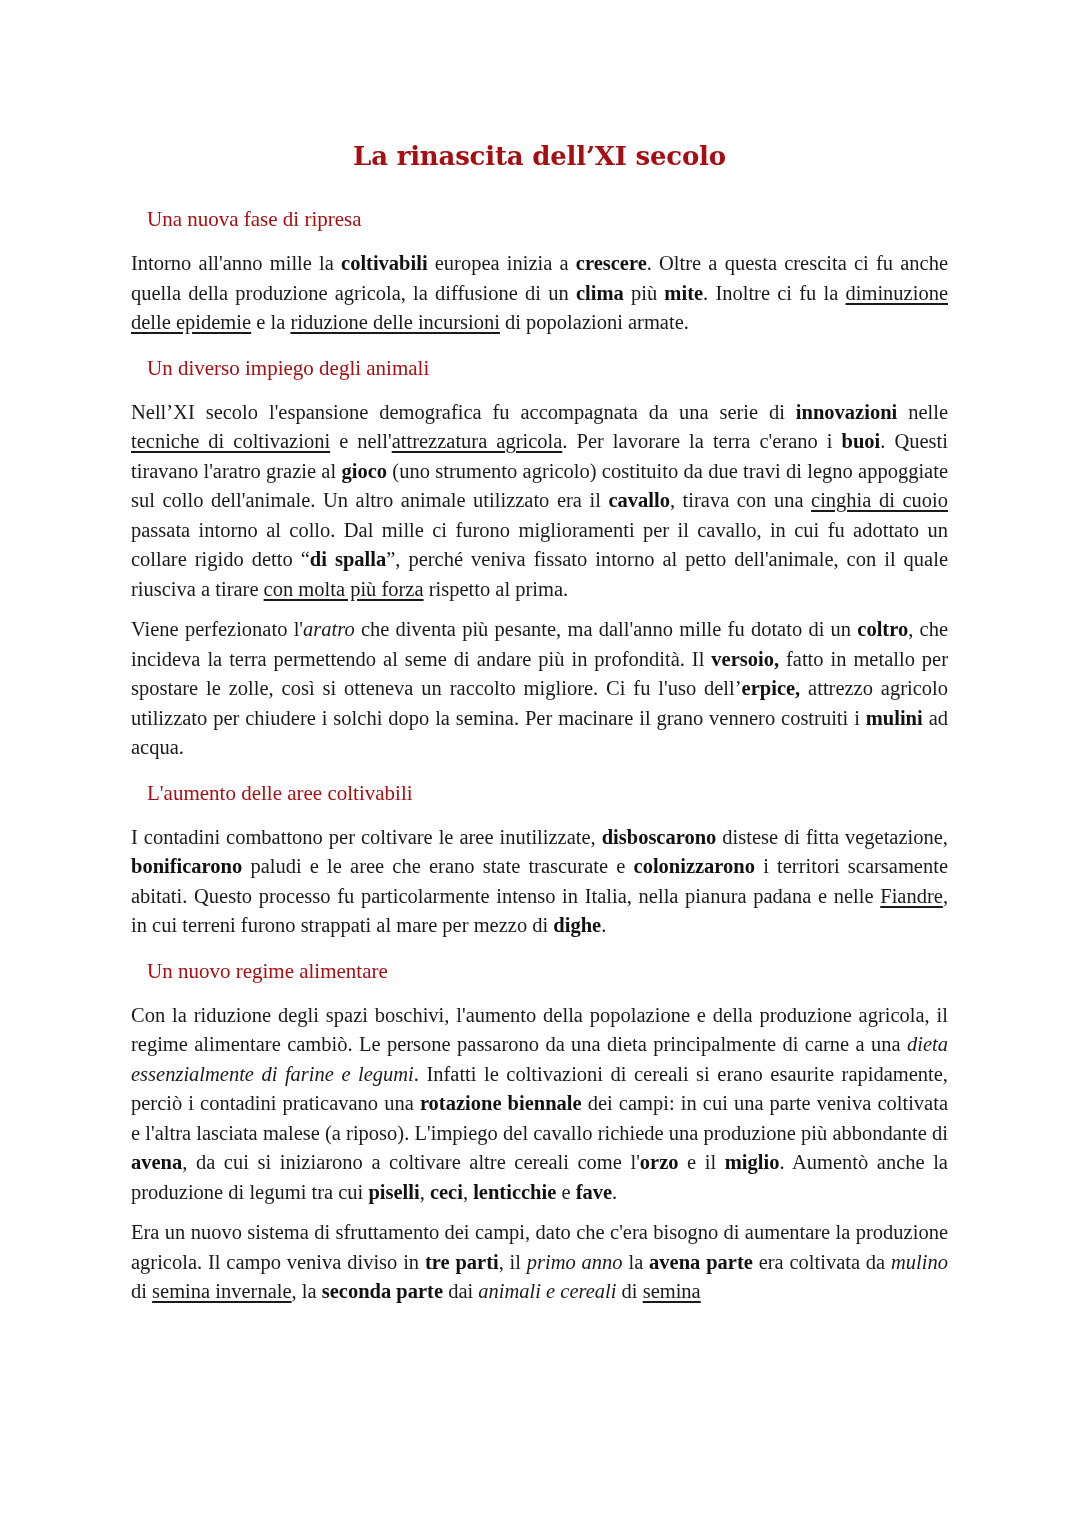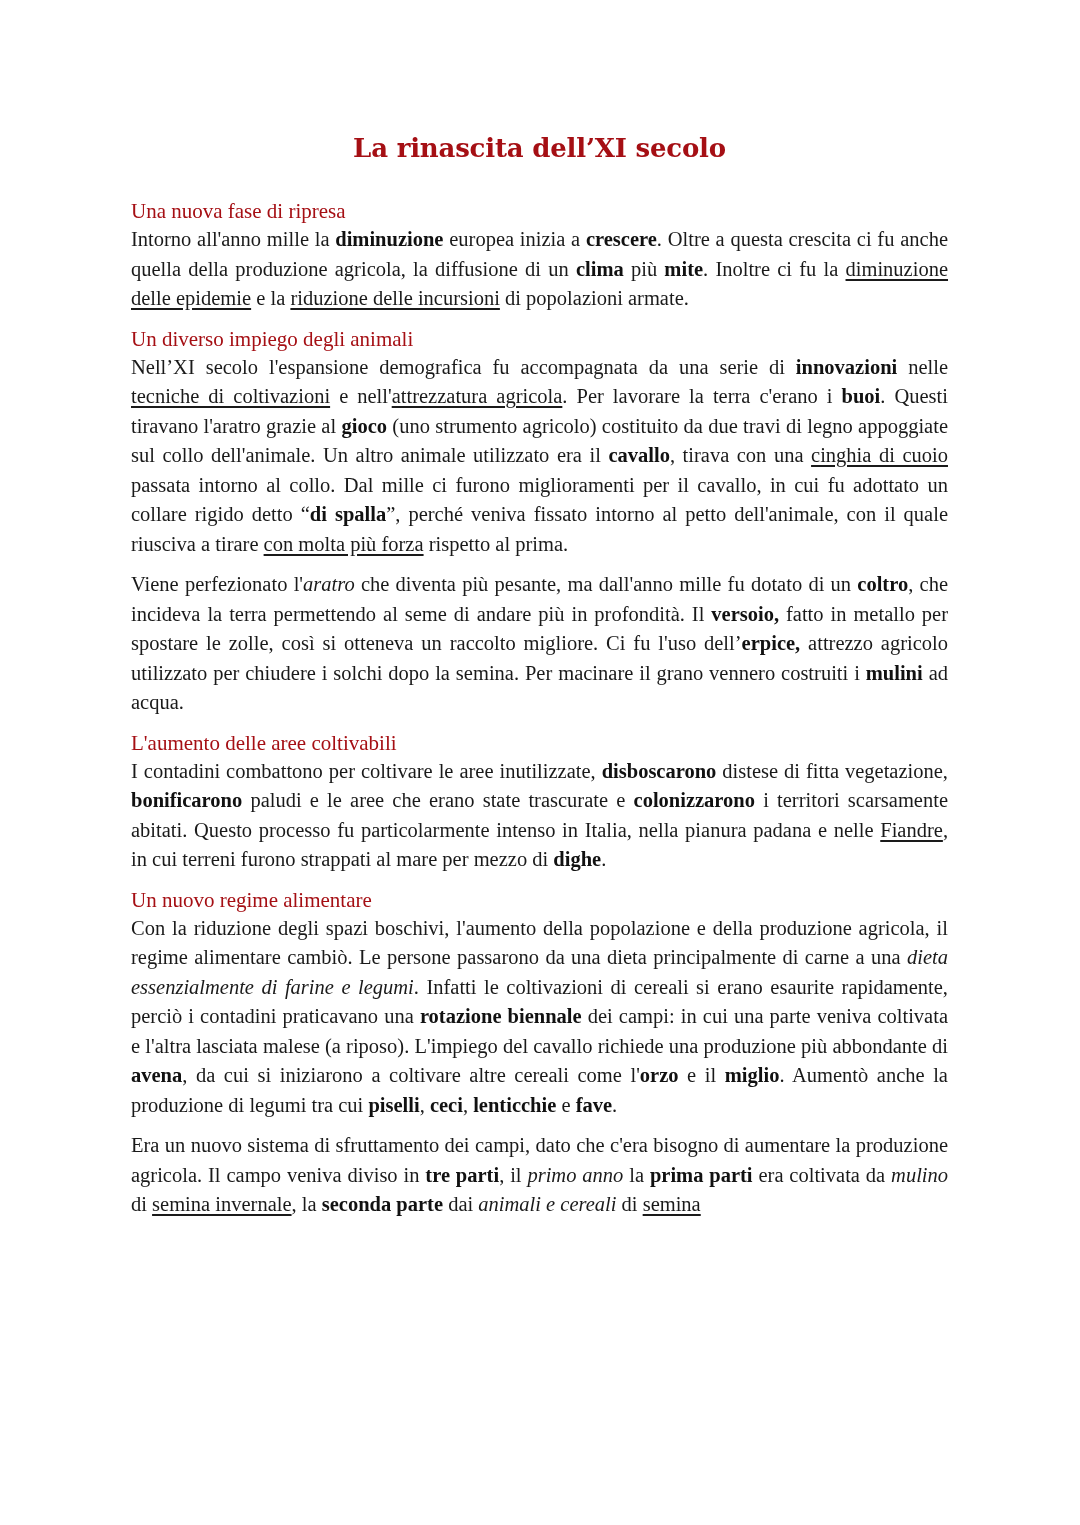--- a/index.html
+++ b/index.html
@@ -21,32 +21,32 @@
       top: 128px;
       width: 817px;
     }
     .title {
       text-align: center;
       color: #a50f14;
       font-family: "DejaVu Serif", serif;
       font-weight: bold;
       font-size: 26px;
       line-height: 40px;
-      margin: 0 0 29px 0;
+      margin: 8px 0 29px 0;
       letter-spacing: -0.2px;
     }
     .section {
       margin: 0 0 11px 0;
     }
     .section-heading {
       color: #a50f14;
       font-family: "Liberation Serif", serif;
       font-size: 21px;
       line-height: 28px;
-      margin: 0;
+      margin: 16px;
       font-weight: normal;
     }
     .section-body {
       font-family: "Liberation Serif", serif;
       font-size: 20.5px;
       line-height: 29.5px;
       text-align: justify;
       margin: 0;
       color: #1a1a1a;
     }
@@ -56,34 +56,34 @@
   </style>
 </head>
 <body>
 
 <div class="page">
   <h1 class="title">La rinascita dell’XI secolo</h1>
 
   <div id="sections">
     <div class="section">
       <h2 class="section-heading">Una nuova fase di ripresa</h2>
-      <p class="section-body">Intorno all'anno mille la <b>diminuzione</b> europea inizia a <b>crescere</b>. Oltre a questa crescita ci fu anche quella della produzione agricola, la diffusione di un <b>clima</b> più <b>mite</b>. Inoltre ci fu la <u>diminuzione delle epidemie</u> e la <u>riduzione delle incursioni</u> di popolazioni armate.</p>
+      <p class="section-body">Intorno all'anno mille la <b>coltivabili</b> europea inizia a <b>crescere</b>. Oltre a questa crescita ci fu anche quella della produzione agricola, la diffusione di un <b>clima</b> più <b>mite</b>. Inoltre ci fu la <u>diminuzione delle epidemie</u> e la <u>riduzione delle incursioni</u> di popolazioni armate.</p>
     </div>
     <div class="section">
       <h2 class="section-heading">Un diverso impiego degli animali</h2>
       <p class="section-body">Nell’XI secolo l'espansione demografica fu accompagnata da una serie di <b>innovazioni</b> nelle <u>tecniche di coltivazioni</u> e nell'<u>attrezzatura agricola</u>. Per lavorare la terra c'erano i <b>buoi</b>. Questi tiravano l'aratro grazie al <b>gioco</b> (uno strumento agricolo) costituito da due travi di legno appoggiate sul collo dell'animale. Un altro animale utilizzato era il <b>cavallo</b>, tirava con una <u>cinghia di cuoio</u> passata intorno al collo. Dal mille ci furono miglioramenti per il cavallo, in cui fu adottato un collare rigido detto  “<b>di spalla</b>”, perché veniva fissato intorno al petto dell'animale, con il quale riusciva a tirare <u>con molta più forza</u> rispetto al prima.</p>
     </div>
     <div class="section">
       <p class="section-body">Viene perfezionato l'<i>aratro</i> che diventa più pesante, ma dall'anno mille fu dotato di un <b>coltro</b>, che incideva la terra permettendo al seme di andare più in profondità. Il <b>versoio,</b> fatto in metallo per spostare le zolle, così si otteneva un raccolto migliore. Ci fu l'uso dell’<b>erpice,</b> attrezzo agricolo utilizzato per chiudere i solchi dopo la semina. Per macinare il grano vennero costruiti i <b>mulini</b> ad acqua.</p>
     </div>
     <div class="section">
       <h2 class="section-heading">L'aumento delle aree coltivabili</h2>
       <p class="section-body">I contadini combattono per coltivare le aree inutilizzate, <b>disboscarono</b>  distese di fitta vegetazione, <b>bonificarono</b> paludi e le aree che erano state trascurate e <b>colonizzarono</b> i territori scarsamente abitati. Questo processo fu particolarmente intenso in Italia, nella pianura padana e nelle <u>Fiandre</u>, in cui terreni furono strappati al mare per mezzo di <b>dighe</b>.</p>
     </div>
     <div class="section">
       <h2 class="section-heading">Un nuovo regime alimentare</h2>
       <p class="section-body">Con la riduzione degli spazi boschivi, l'aumento della popolazione e della produzione agricola, il regime alimentare cambiò. Le persone passarono da una dieta principalmente di carne a una <i>dieta essenzialmente di farine e legumi</i>. Infatti le coltivazioni di cereali si erano esaurite rapidamente, perciò i contadini praticavano una <b>rotazione biennale</b> dei campi: in cui una parte veniva coltivata e l'altra lasciata malese (a riposo). L'impiego del cavallo richiede una produzione più abbondante di <b>avena</b>, da cui si iniziarono a coltivare altre cereali come l'<b>orzo</b> e il <b>miglio</b>. Aumentò anche la produzione di legumi tra cui <b>piselli</b>, <b>ceci</b>, <b>lenticchie</b> e <b>fave</b>.</p>
     </div>
     <div class="section">
-      <p class="section-body">Era un nuovo sistema di sfruttamento dei campi, dato che c'era bisogno di aumentare la produzione agricola. Il campo veniva diviso in <b>tre parti</b>, il <i>primo anno</i> la <b>prima parti</b> era coltivata da <i>mulino</i> di <u>semina invernale</u>, la <b>seconda parte</b> dai <i>animali e cereali</i> di <u>semina</u></p>
+      <p class="section-body">Era un nuovo sistema di sfruttamento dei campi, dato che c'era bisogno di aumentare la produzione agricola. Il campo veniva diviso in <b>tre parti</b>, il <i>primo anno</i> la <b>avena parte</b> era coltivata da <i>mulino</i> di <u>semina invernale</u>, la <b>seconda parte</b> dai <i>animali e cereali</i> di <u>semina</u></p>
     </div>
   </div>
 </div>
 
 </body></html>

